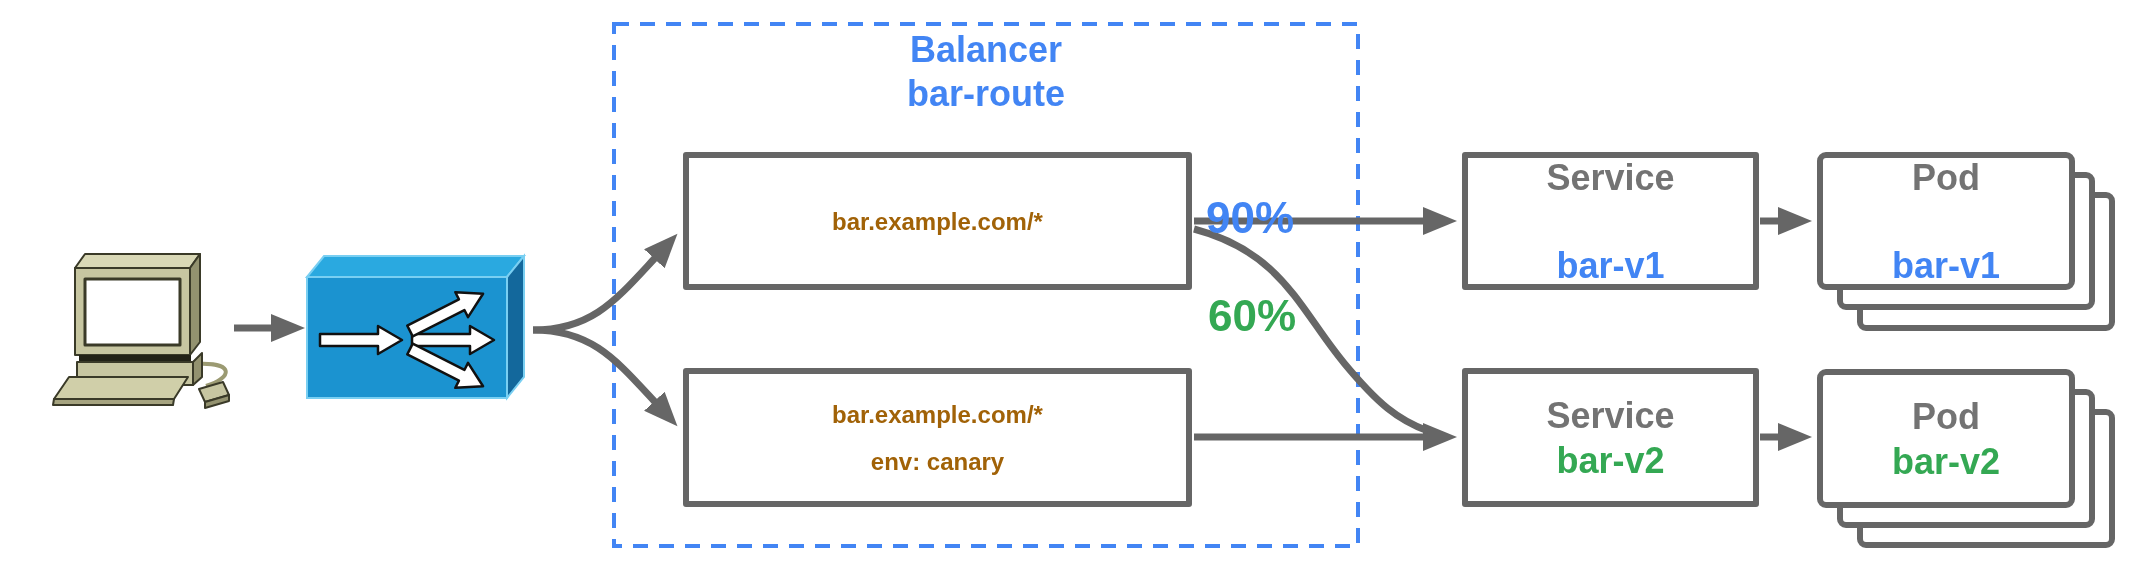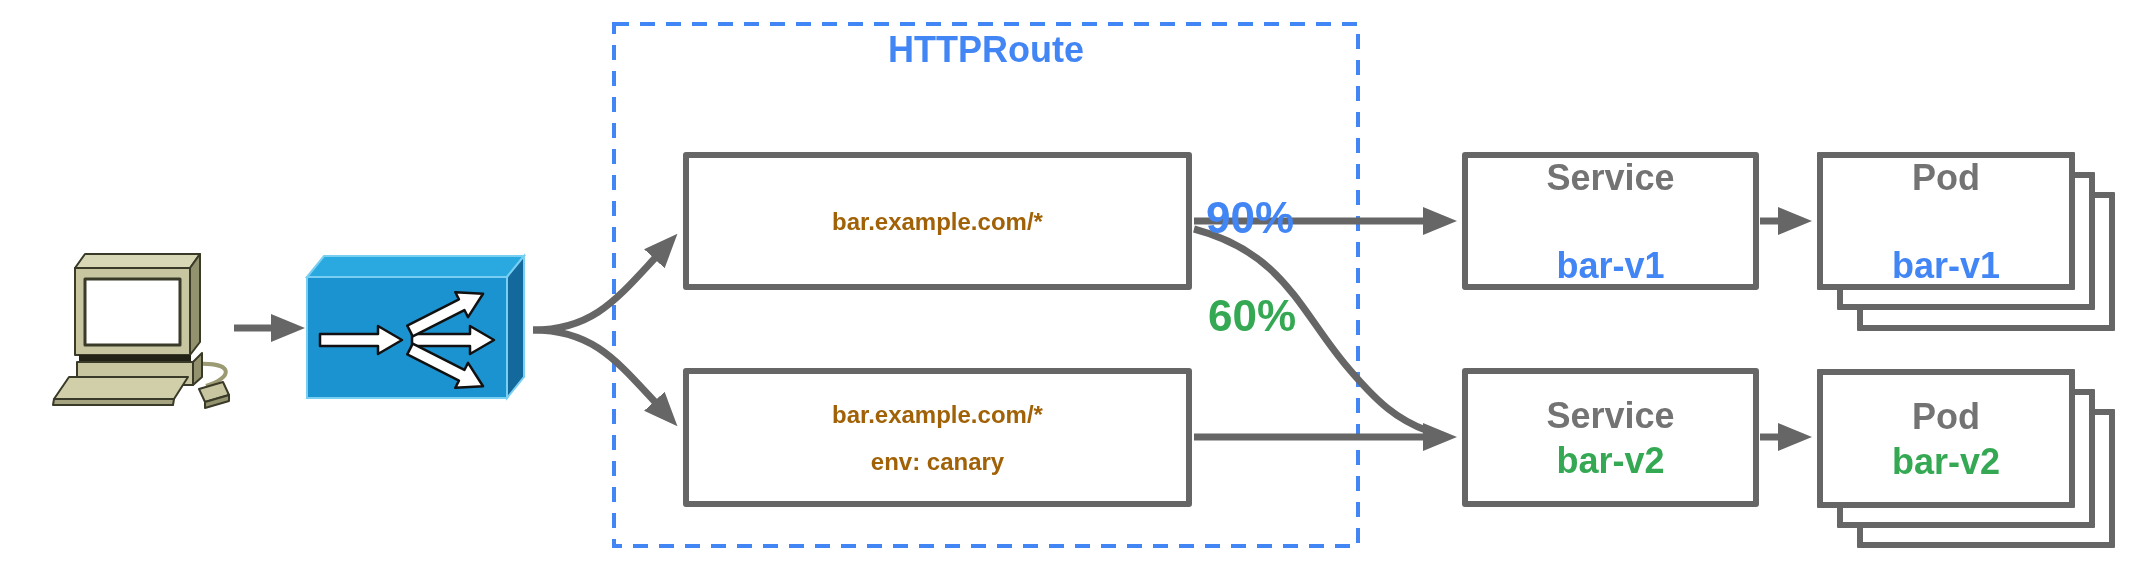--- a/index.html
+++ b/index.html
@@ -33,21 +33,21 @@
   .group-title{
     font-size:36px;line-height:44px;font-weight:bold;color:#4285F4;
     text-align:center;z-index:2;
   }
   .weight{
     font-size:44px;font-weight:bold;z-index:3;
   }
   .pod-card{
     position:absolute;box-sizing:border-box;
     width:258px;
-    background:#ffffff;border:6px solid #666666;border-radius:1px;
+    background:#ffffff;border:6px solid #666666;border-radius:9px;
   }
   .pod-front{
     display:flex;flex-direction:column;align-items:center;justify-content:center;
     text-align:center;
   }
 </style>
 </head>
 <body>
 
 <div class="canvas">
@@ -95,21 +95,22 @@
       <path d="M1194,221 H1424" marker-end="url(#ah)"></path>
       <path d="M1194,437 H1424" marker-end="url(#ah)"></path>
       <path d="M1194,229 C1282,252 1300,310 1344,363 C1378,404 1398,420 1428,431"></path>
       <path d="M1760,221 H1779" marker-end="url(#ah)"></path>
       <path d="M1760,437 H1779" marker-end="url(#ah)"></path>
     </g>
   </svg>
 
 
   <div class="abs group-title" style="left:614px;top:28px;width:744px;">
-    <div>HTTPRoute</div>
+    <div>Balancer</div>
+    <div>bar-route</div>
   </div>
 
   <div class="abs weight blue" style="left:1206px;top:150px;">90%</div>
   <div class="abs weight green" style="left:1208px;top:291px;">60%</div>
 
   <div class="abs node" style="left:683px;top:152px;width:509px;height:138px;">
     <div class="rule-text">bar.example.com/*</div>
   </div>
 
   <div class="abs node" style="left:683px;top:368px;width:509px;height:139px;">

